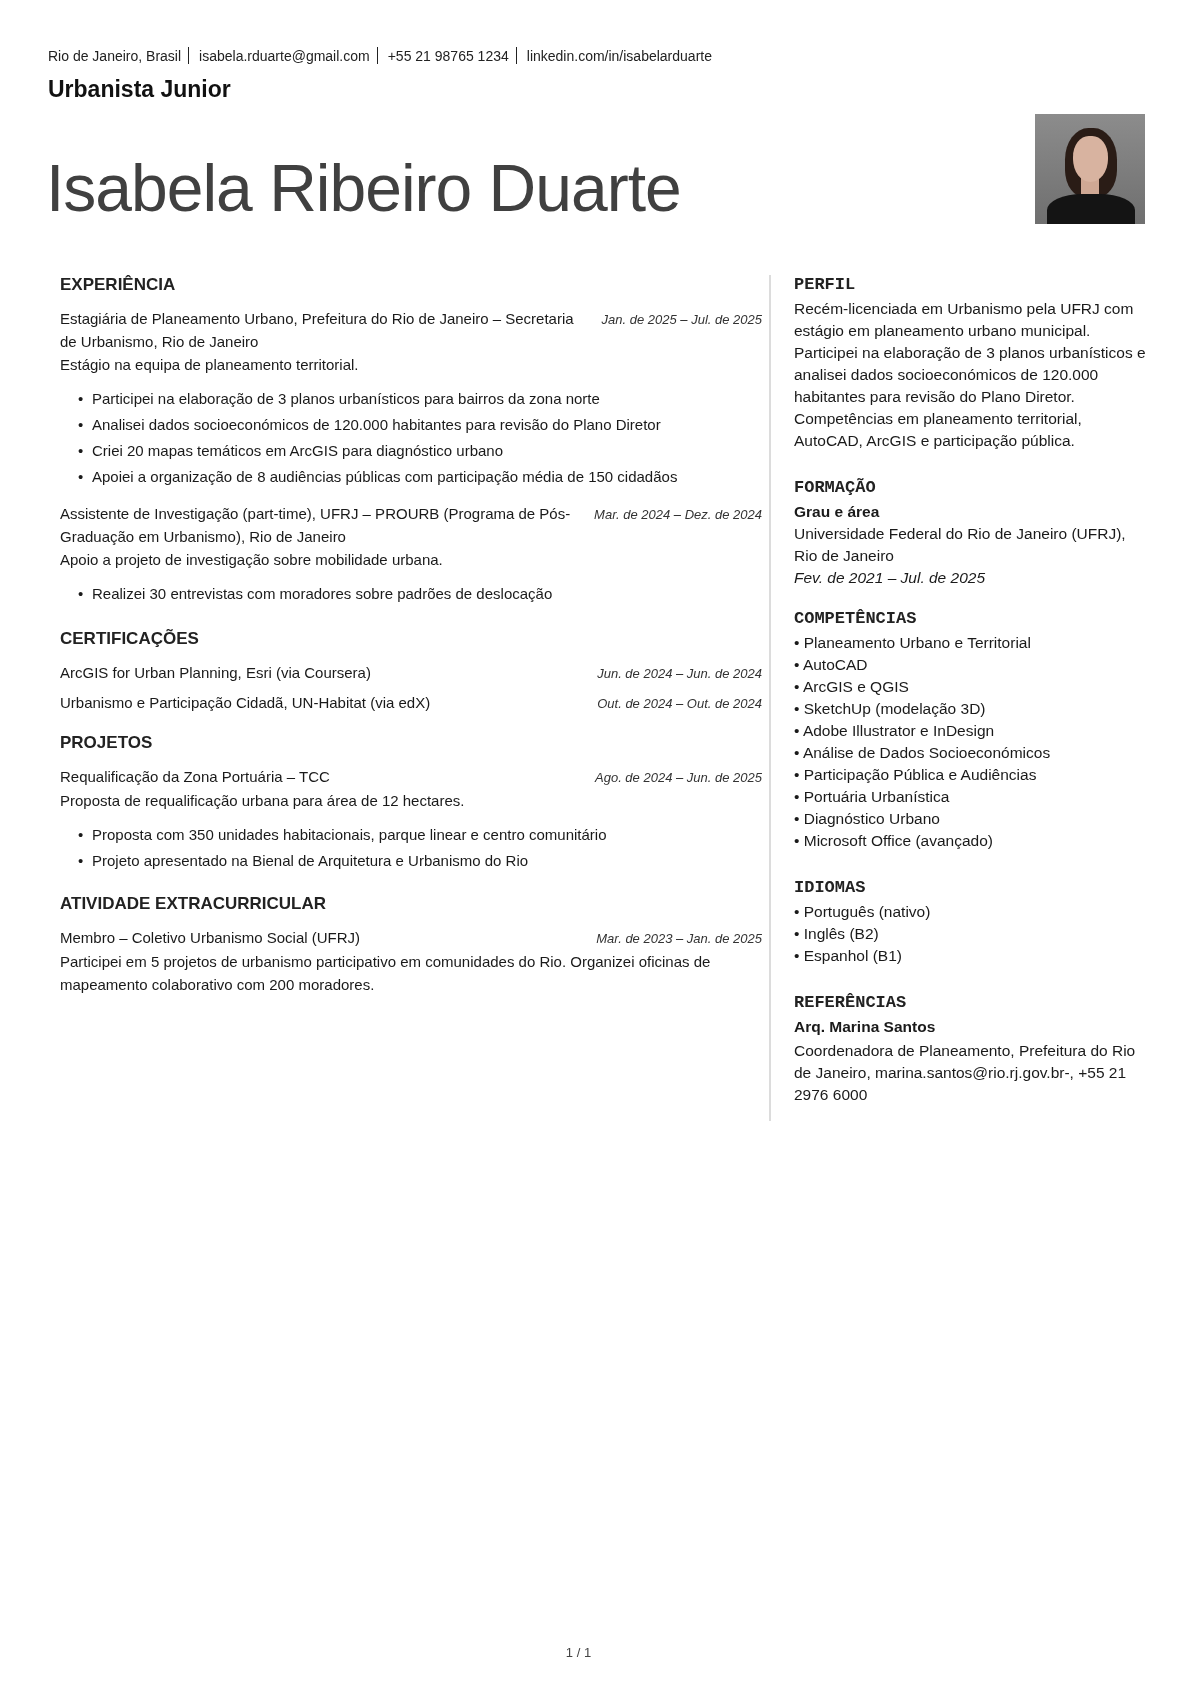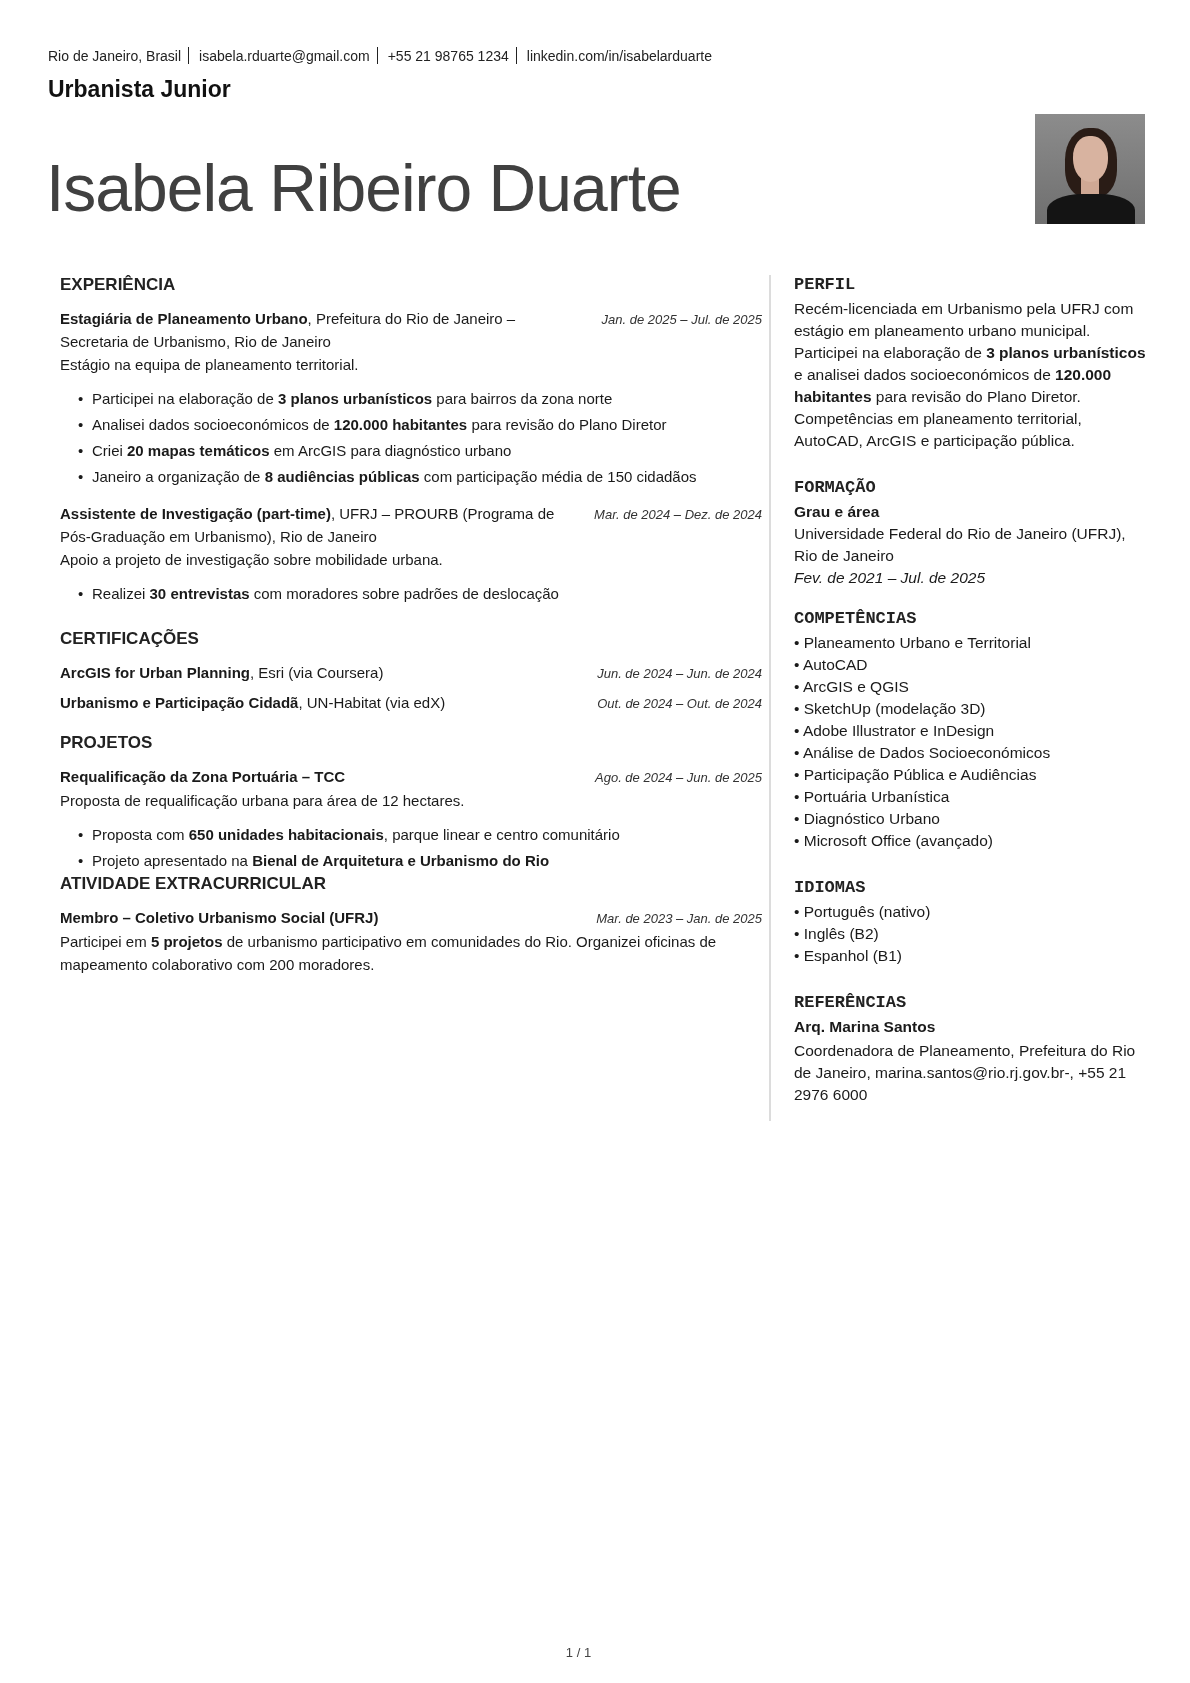--- a/index.html
+++ b/index.html
@@ -20,21 +20,21 @@
   .right { position: absolute; left: 794px; top: 275px; width: 352px; }
 
   .sec-title { font-size: 17px; font-weight: bold; color: #222; margin-bottom: 12px; }
   .entry-head { display: flex; justify-content: space-between; font-size: 15px; line-height: 23px; }
   .entry-head .t { flex: 1; padding-right: 18px; }
   .date { font-style: italic; font-size: 13px; color: #333; white-space: nowrap; padding-top: 1px; }
   .desc { font-size: 15px; line-height: 23px; }
   ul.bul { list-style: none; margin: 10px 0 0 32px; }
   ul.bul li { font-size: 15px; line-height: 26px; position: relative; }
   ul.bul li::before { content: "•"; position: absolute; left: -14px; }
-  b { font-weight: bold; }
+  b { font-weight: normal; }
 
   .rsec-title { font-size: 17px; font-weight: bold; color: #222; margin-bottom: 4px; font-family: Liberation Mono, monospace; }
   .rtext { font-size: 15.5px; line-height: 22px; }
   .rlist li { list-style: none; font-size: 15.5px; line-height: 22px; }
   .footer { position: absolute; left: 0; width: 1157px; top: 1645px; text-align: center; font-size: 13px; color: #444; }
 </style>
 </head>
 <body>
 
 <div class="contact">
@@ -61,21 +61,21 @@
     <div>
       <div class="entry-head">
           <div class="t"><b>Estagiária de Planeamento Urbano</b><span>, Prefeitura do Rio de Janeiro – Secretaria de Urbanismo, Rio de Janeiro</span></div>
           <div class="date">Jan. de 2025 – Jul. de 2025</div>
         </div>
       <div class="desc">Estágio na equipa de planeamento territorial.</div>
       <ul class="bul">
         <li><span>Participei na elaboração de </span><b>3 planos urbanísticos</b><span> para bairros da zona norte</span></li>
         <li><span>Analisei dados socioeconómicos de </span><b>120.000 habitantes</b><span> para revisão do Plano Diretor</span></li>
         <li><span>Criei </span><b>20 mapas temáticos</b><span> em ArcGIS para diagnóstico urbano</span></li>
-        <li><span>Janeiro a organização de </span><b>8 audiências públicas</b><span> com participação média de 150 cidadãos</span></li>
+        <li><span>Apoiei a organização de </span><b>8 audiências públicas</b><span> com participação média de 150 cidadãos</span></li>
       </ul>
     </div>
     <div style="margin-top:12px;">
       <div class="entry-head">
           <div class="t"><b>Assistente de Investigação (part-time)</b><span>, UFRJ – PROURB (Programa de Pós-Graduação em Urbanismo), Rio de Janeiro</span></div>
           <div class="date">Mar. de 2024 – Dez. de 2024</div>
         </div>
       <div class="desc">Apoio a projeto de investigação sobre mobilidade urbana.</div>
       <ul class="bul">
         <li><span>Realizei </span><b>30 entrevistas</b><span> com moradores sobre padrões de deslocação</span></li>
@@ -96,26 +96,26 @@
   </section>
 
   <section style="margin-top:18px;">
     <div class="sec-title">PROJETOS</div>
     <div class="entry-head">
         <div class="t"><b>Requalificação da Zona Portuária – TCC</b></div>
         <div class="date">Ago. de 2024 – Jun. de 2025</div>
       </div>
     <div class="desc">Proposta de requalificação urbana para área de 12 hectares.</div>
     <ul class="bul">
-      <li><span>Proposta com </span><b>650 unidades habitacionais</b><span>, parque linear e centro comunitário</span></li>
+      <li><span>Proposta com </span><b>350 unidades habitacionais</b><span>, parque linear e centro comunitário</span></li>
       <li><span>Projeto apresentado na </span><b>Bienal de Arquitetura e Urbanismo do Rio</b><span></span></li>
     </ul>
   </section>
 
-  <section style="">
+  <section style="margin-top:20px;">
     <div class="sec-title">ATIVIDADE EXTRACURRICULAR</div>
     <div class="entry-head">
         <div class="t"><b>Membro – Coletivo Urbanismo Social (UFRJ)</b></div>
         <div class="date">Mar. de 2023 – Jan. de 2025</div>
       </div>
     <div class="desc"><span>Participei em </span><b>5 projetos</b><span> de urbanismo participativo em comunidades do Rio. Organizei oficinas de mapeamento colaborativo com 200 moradores.</span></div>
   </section>
 </div>
 
 <div class="divider"></div>

